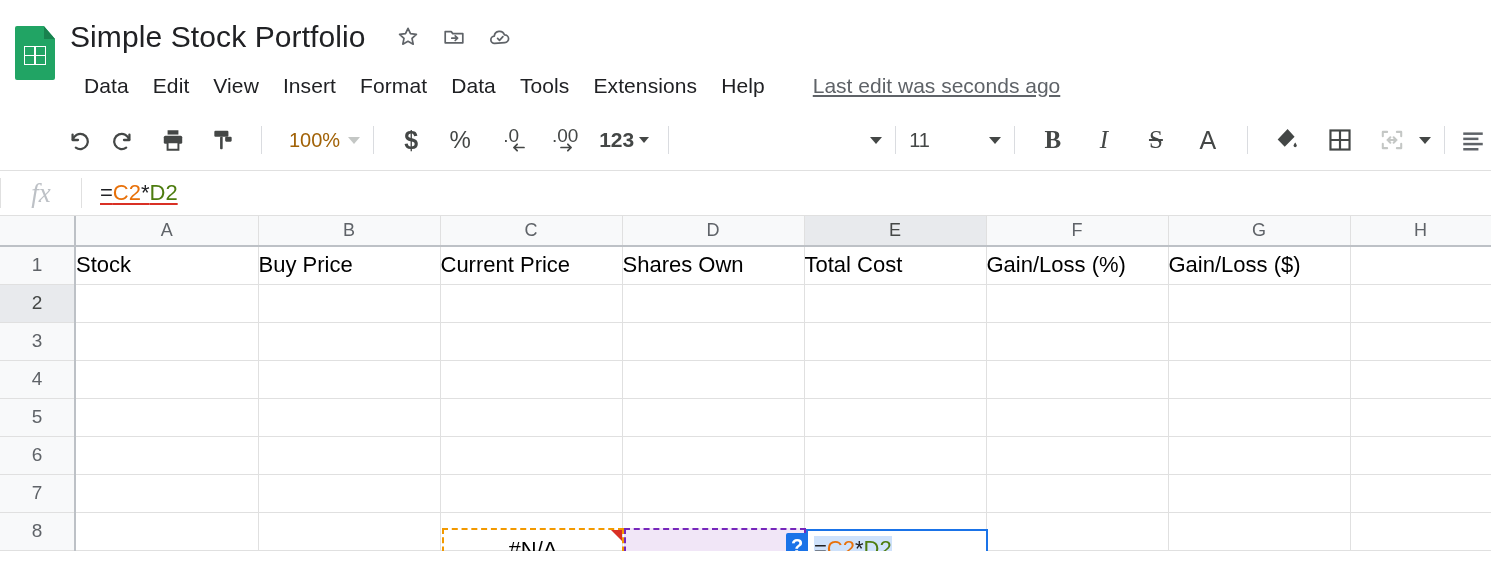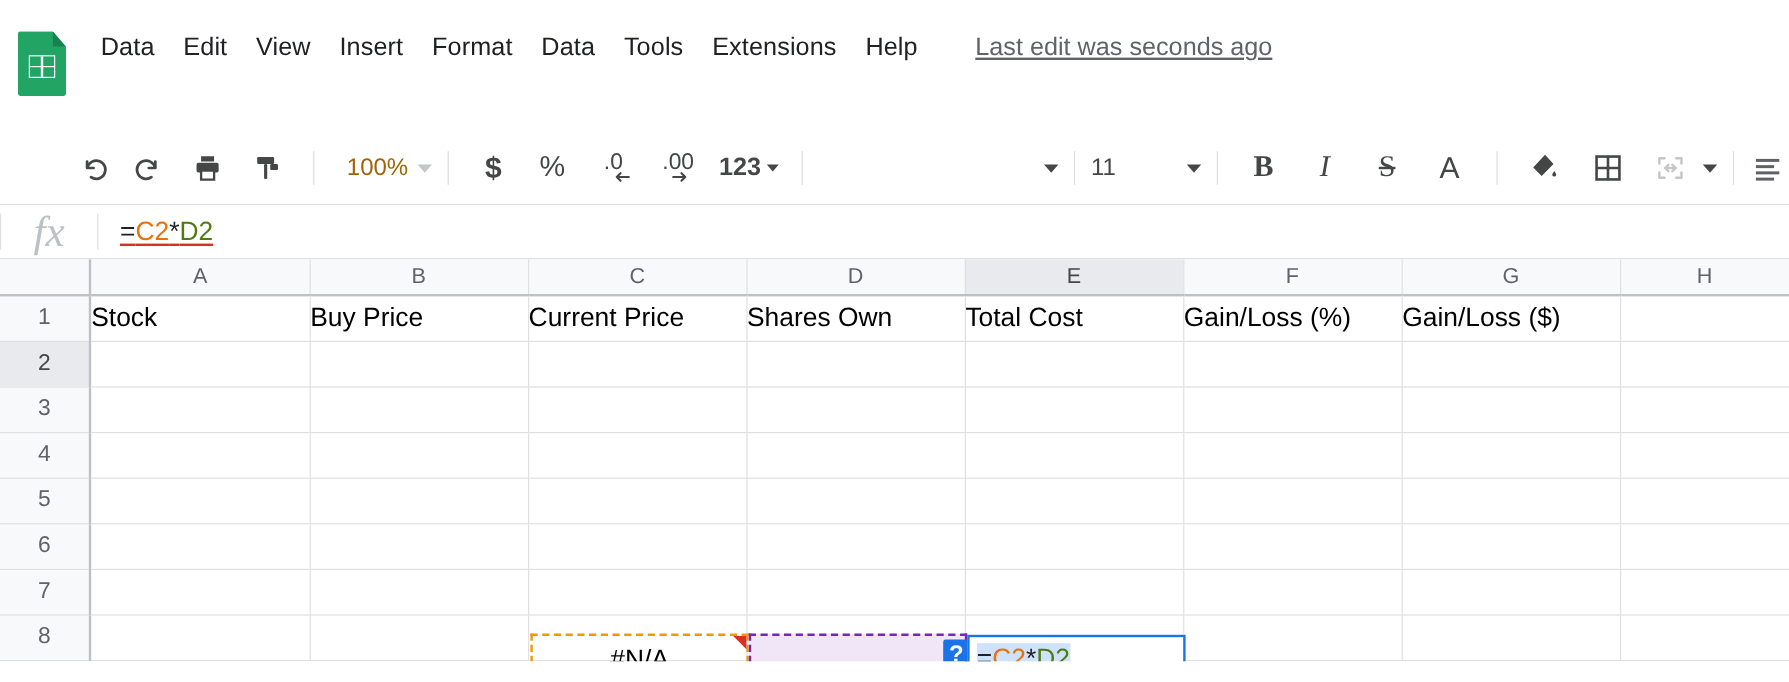--- a/index.html
+++ b/index.html
@@ -78,21 +78,21 @@
     border-top: 1px solid #e0e0e0; border-bottom: 1px solid #e0e0e0;
   }
   .namebox {
     width: 178px; display: flex; align-items: center; justify-content: space-between;
     padding: 0 16px 0 14px; height: 100%;
   }
   .namebox-text { font-size: 22px; color: #202124; }
   .fb-sep { width: 1px; height: 30px; background: #e0e0e0; flex: none; }
   .fx { width: 80px; display: flex; align-items: center; justify-content: center;
         font-family: "Liberation Serif", serif; font-style: italic;
-        font-size: 36px; color: #bdc1c6; }
+        font-size: 27px; color: #bdc1c6; }
   .formula-input { flex: 1; padding-left: 18px; font-size: 22px; white-space: nowrap; }
   .formula-input .u { text-decoration: underline; text-decoration-color: #d93025;
                       text-decoration-thickness: 2px; text-underline-offset: 3px; }
   .ref-c { color: #e8710a; }
   .ref-d { color: #4d7c0f; }
   .op { color: #202124; }
 
   
   .gridwrap { position: relative; width: 1491px; height: 335px; overflow: hidden; }
   table.sheet { border-collapse: collapse; table-layout: fixed; width: 1491px; }
@@ -150,20 +150,42 @@
 <div class="titlebar">
   <div class="logo-wrap">
     <div class="sheets-logo">
       <div class="page"></div>
         <div class="fold"></div>
         <div class="grid"></div>
     </div>
   </div>
 
   <div class="title-col">
+    <div class="title-row">
+      <div class="doc-title">Simple Stock Portfolio</div>
+      <div class="title-icons">
+        <span class="ticon">
+          <svg width="24" height="24" viewBox="0 0 24 24" fill="none" stroke="#5f6368" stroke-width="1.7" stroke-linejoin="round">
+            <path d="M12 3.3l2.5 5.4 5.9.7-4.4 4 1.2 5.8L12 16.3 6.8 19.2 8 13.4 3.6 9.4l5.9-.7z"></path>
+          </svg>
+        </span>
+        <span class="ticon">
+          <svg width="24" height="24" viewBox="0 0 24 24" fill="none" stroke="#5f6368" stroke-width="1.7">
+            <path d="M3.2 6.6h6l1.6 2h10v9.2H3.2z" stroke-linejoin="round"></path>
+            <path d="M9.8 13.2h5.4M13.2 10.9l2.4 2.3-2.4 2.3" stroke-linecap="round" stroke-linejoin="round"></path>
+          </svg>
+        </span>
+        <span class="ticon">
+          <svg width="24" height="24" viewBox="0 0 24 24" fill="none" stroke="#5f6368" stroke-width="1.7">
+            <path d="M6.6 18.3a3.6 3.6 0 01-.3-7.2 5.2 5.2 0 0110.1-1.3 3.9 3.9 0 01.5 7.8z" stroke-linejoin="round"></path>
+            <path d="M9.6 13.4l1.9 1.9 3.4-3.6" stroke-linecap="round" stroke-linejoin="round"></path>
+          </svg>
+        </span>
+      </div>
+    </div>
 
     <div class="menu-row">
       <span class="menu-item">Data</span>
       <span class="menu-item">Edit</span>
       <span class="menu-item">View</span>
       <span class="menu-item">Insert</span>
       <span class="menu-item">Format</span>
       <span class="menu-item">Data</span>
       <span class="menu-item">Tools</span>
       <span class="menu-item">Extensions</span>

